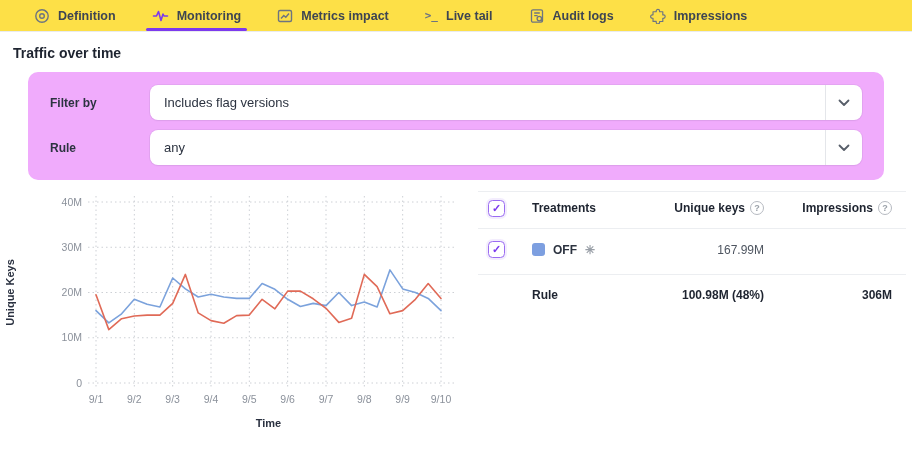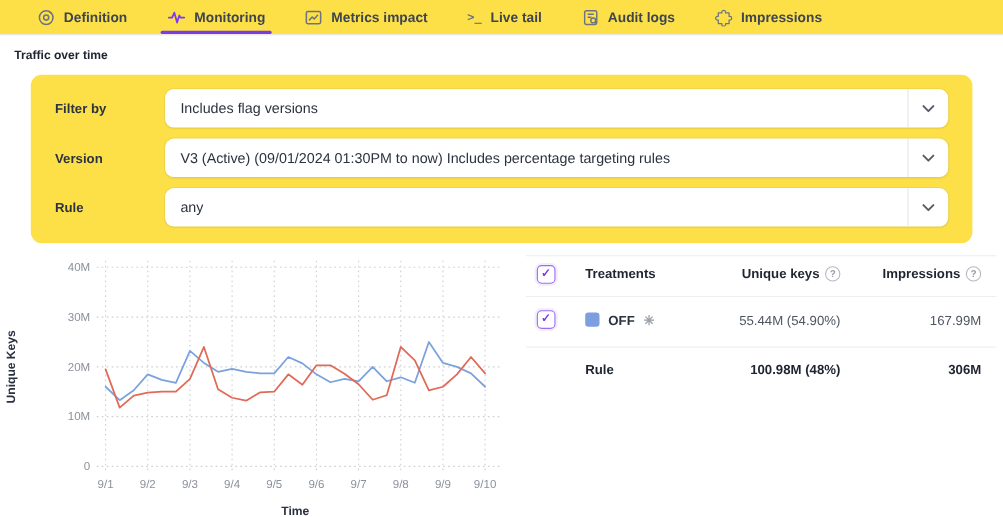--- a/index.html
+++ b/index.html
@@ -11,24 +11,24 @@
     padding:0 34px; gap:36px; background:#fde047; }
   .tab { display:flex; align-items:center; gap:8px; font-size:12.5px; font-weight:700;
     color:#3e4552; position:relative; cursor:pointer; white-space:nowrap; }
   .tab .ticon { display:flex; align-items:center; color:#6d7480; }
   .tab.active .ticon { color:#7c3aed; }
   .tab.active::after { content:""; position:absolute; left:-6px; right:-6px; bottom:0;
     height:3px; background:#7c3aed; border-radius:3px; }
   .livetail-glyph { font-family:"DejaVu Sans Mono", monospace; font-size:11px; font-weight:700; color:#6d7480; }
 
   
-  .section-title { font-size:11px; font-weight:700; color:#1e2430; margin:13px 0 11px 13px; }
-
-  
-  .filter-panel { margin:0 28px; background:#fde047; border-radius:10px; padding:13px 22px 15px 22px;
+  .section-title { font-size:14px; font-weight:700; color:#1e2430; margin:13px 0 11px 13px; }
+
+  
+  .filter-panel { margin:0 28px; background:#f0abfc; border-radius:10px; padding:13px 22px 15px 22px;
     display:flex; flex-direction:column; gap:10px; }
   .filter-row { display:flex; align-items:center; }
   .filter-label { width:100px; flex:0 0 100px; font-size:12px; font-weight:700; color:#2c3340; }
   .select { flex:1; height:35px; background:#fff; border-radius:8px; display:flex; align-items:center;
     justify-content:space-between; box-shadow:0 0 0 1px rgba(20,30,50,0.05), 0 1px 2px rgba(20,30,50,0.04);
     cursor:pointer; overflow:hidden; }
   .select-value { padding-left:14px; font-size:13px; color:#2c3340; white-space:nowrap; overflow:hidden;
     text-overflow:ellipsis; }
   .select-chev { flex:0 0 37px; align-self:stretch; display:flex; align-items:center; justify-content:center;
     border-left:1px solid #e4e6ea; color:#575e69; }
@@ -115,31 +115,20 @@
   </div>
 </div>
 
 <div class="section-title">Traffic over time</div>
 
 <div class="filter-panel">
   <div class="filter-row">
     <div class="filter-label">Filter by</div>
     <div class="select">
       <span class="select-value">Includes flag versions</span>
-      <span class="select-chev">
-        <svg width="12" height="8" viewBox="0 0 12 8" fill="none" stroke="currentColor" stroke-width="1.8" stroke-linecap="round" stroke-linejoin="round">
-            <polyline points="1.5,1.5 6,6 10.5,1.5"></polyline>
-          </svg>
-      </span>
-    </div>
-  </div>
-  <div class="filter-row">
-    <div class="filter-label">Version</div>
-    <div class="select">
-      <span class="select-value">V3 (Active) (09/01/2024 01:30PM to now) Includes percentage targeting rules</span>
       <span class="select-chev">
         <svg width="12" height="8" viewBox="0 0 12 8" fill="none" stroke="currentColor" stroke-width="1.8" stroke-linecap="round" stroke-linejoin="round">
             <polyline points="1.5,1.5 6,6 10.5,1.5"></polyline>
           </svg>
       </span>
     </div>
   </div>
   <div class="filter-row">
     <div class="filter-label">Rule</div>
     <div class="select">
@@ -208,21 +197,20 @@
       </span>
     </div>
 
     <div class="trow data">
       <span class="checkbox"></span>
       <span class="cell-name">
         <span class="swatch" id="swatch-off" style="background: rgb(125, 159, 224);"></span>
         <span>OFF</span>
         <span class="default-ind">✳</span>
       </span>
-      <span class="cell-right">55.44M (54.90%)</span>
       <span class="cell-right">167.99M</span>
     </div>
 
 
     <div class="trow total">
       <span></span>
       <span>Rule</span>
       <span class="cell-right">100.98M (48%)</span>
       <span class="cell-right">306M</span>
     </div>

